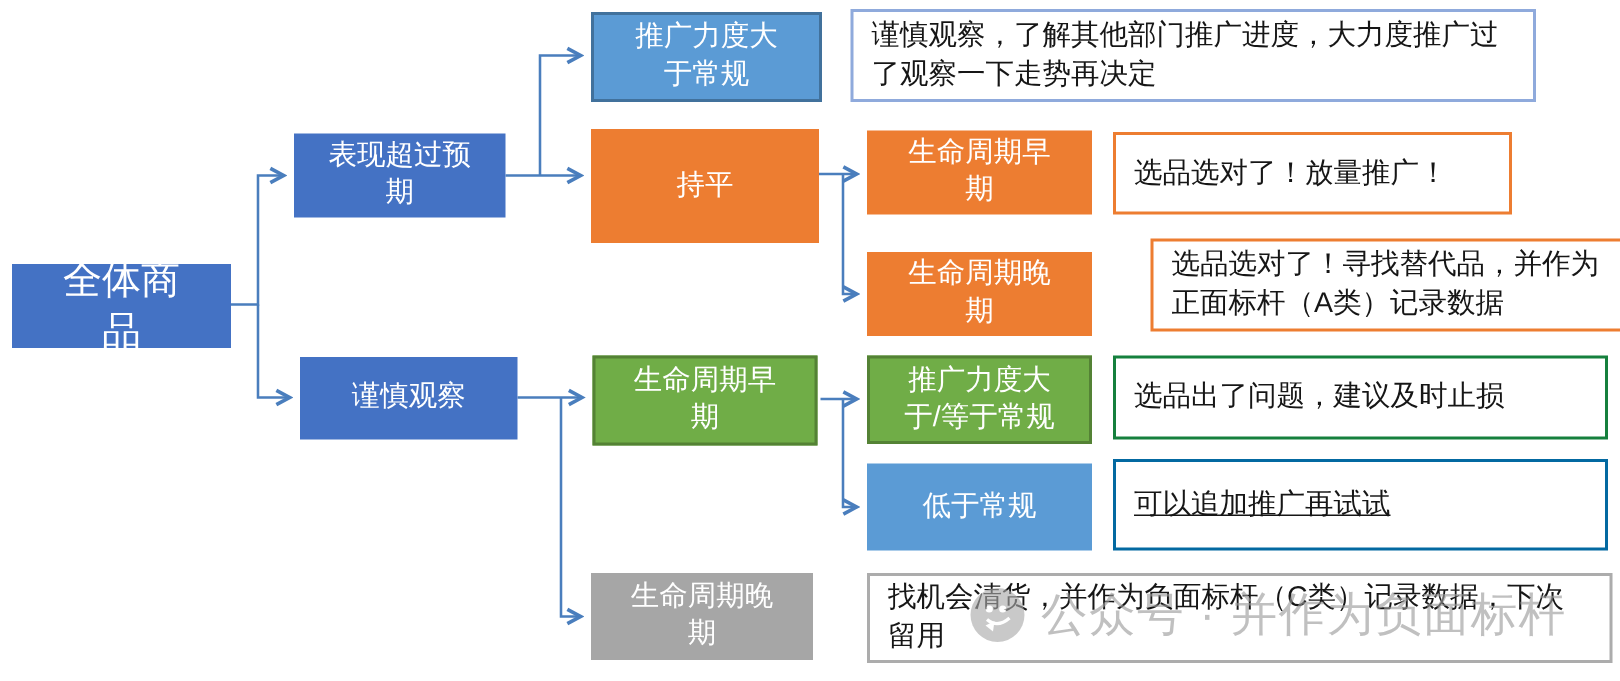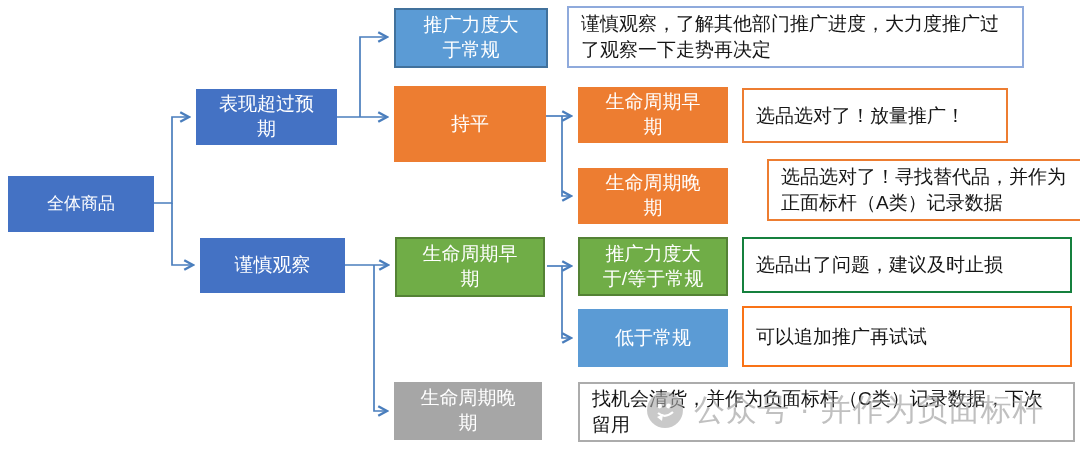--- a/index.html
+++ b/index.html
@@ -18,21 +18,21 @@
   .c-lightblue-border{background:#5B9BD5;border:2px solid #41719C;}
   .c-orange{background:#ED7D31;}
   .c-green{background:#70AD47;border:2px solid #548235;}
   .c-gray{background:#A6A6A6;}
   .note{
     position:absolute;box-sizing:border-box;z-index:1;background:#ffffff;
     display:flex;align-items:center;text-align:left;color:#161616;
     font-size:19px;line-height:1.36;padding:4px 12px;
   }
   .b-blue1{border:2px solid #8FAADC;}
-  .b-blue2{border:2px solid #f97316;}
+  .b-blue2{border:2px solid #0369a1;text-decoration:underline;}
   .b-orange{border:2px solid #ED7D31;}
   .b-green{border:2px solid #15803d;}
   .b-gray{border:2px solid #ACACAC;}
   .watermark{
     position:absolute;left:646px;top:389px;z-index:2;
     display:flex;align-items:center;gap:10px;opacity:0.62;pointer-events:none;
   }
   .watermark .wm-text{
     color:#9b9b9b;font-size:31px;letter-spacing:1px;white-space:nowrap;
   }
@@ -55,21 +55,21 @@
       <polyline points="360,117 360,37 387,37" marker-end="url(#arrow)"></polyline>
       <polyline points="546,116 571,116" marker-end="url(#arrow)"></polyline>
       <polyline points="562,116 562,196 571,196" marker-end="url(#arrow)"></polyline>
       <polyline points="345,265 388,265" marker-end="url(#arrow)"></polyline>
       <polyline points="374,265 374,411 387,411" marker-end="url(#arrow)"></polyline>
       <polyline points="547,266 571,266" marker-end="url(#arrow)"></polyline>
       <polyline points="562,266 562,338 571,338" marker-end="url(#arrow)"></polyline>
     </g>
   </svg>
 
-  <div class="node c-blue" style="left:8px;top:176px;width:146px;height:56px;font-size:17px;">全体商品</div>
+  <div class="node c-blue" style="left:8px;top:176px;width:146px;height:56px;font-size:26px;">全体商品</div>
 
   <div class="node c-blue" style="left:196px;top:89px;width:141px;height:56px;">表现超过预期</div>
   <div class="node c-blue" style="left:200px;top:238px;width:145px;height:55px;">谨慎观察</div>
 
   <div class="node c-lightblue-border" style="left:394px;top:8px;width:154px;height:60px;">推广力度大于常规</div>
   <div class="node c-orange" style="left:394px;top:86px;width:152px;height:76px;">持平</div>
   <div class="node c-green" style="left:395px;top:237px;width:150px;height:60px;">生命周期早期</div>
   <div class="node c-gray" style="left:394px;top:382px;width:148px;height:58px;">生命周期晚期</div>
 
   <div class="node c-orange" style="left:578px;top:87px;width:150px;height:56px;">生命周期早期</div>

